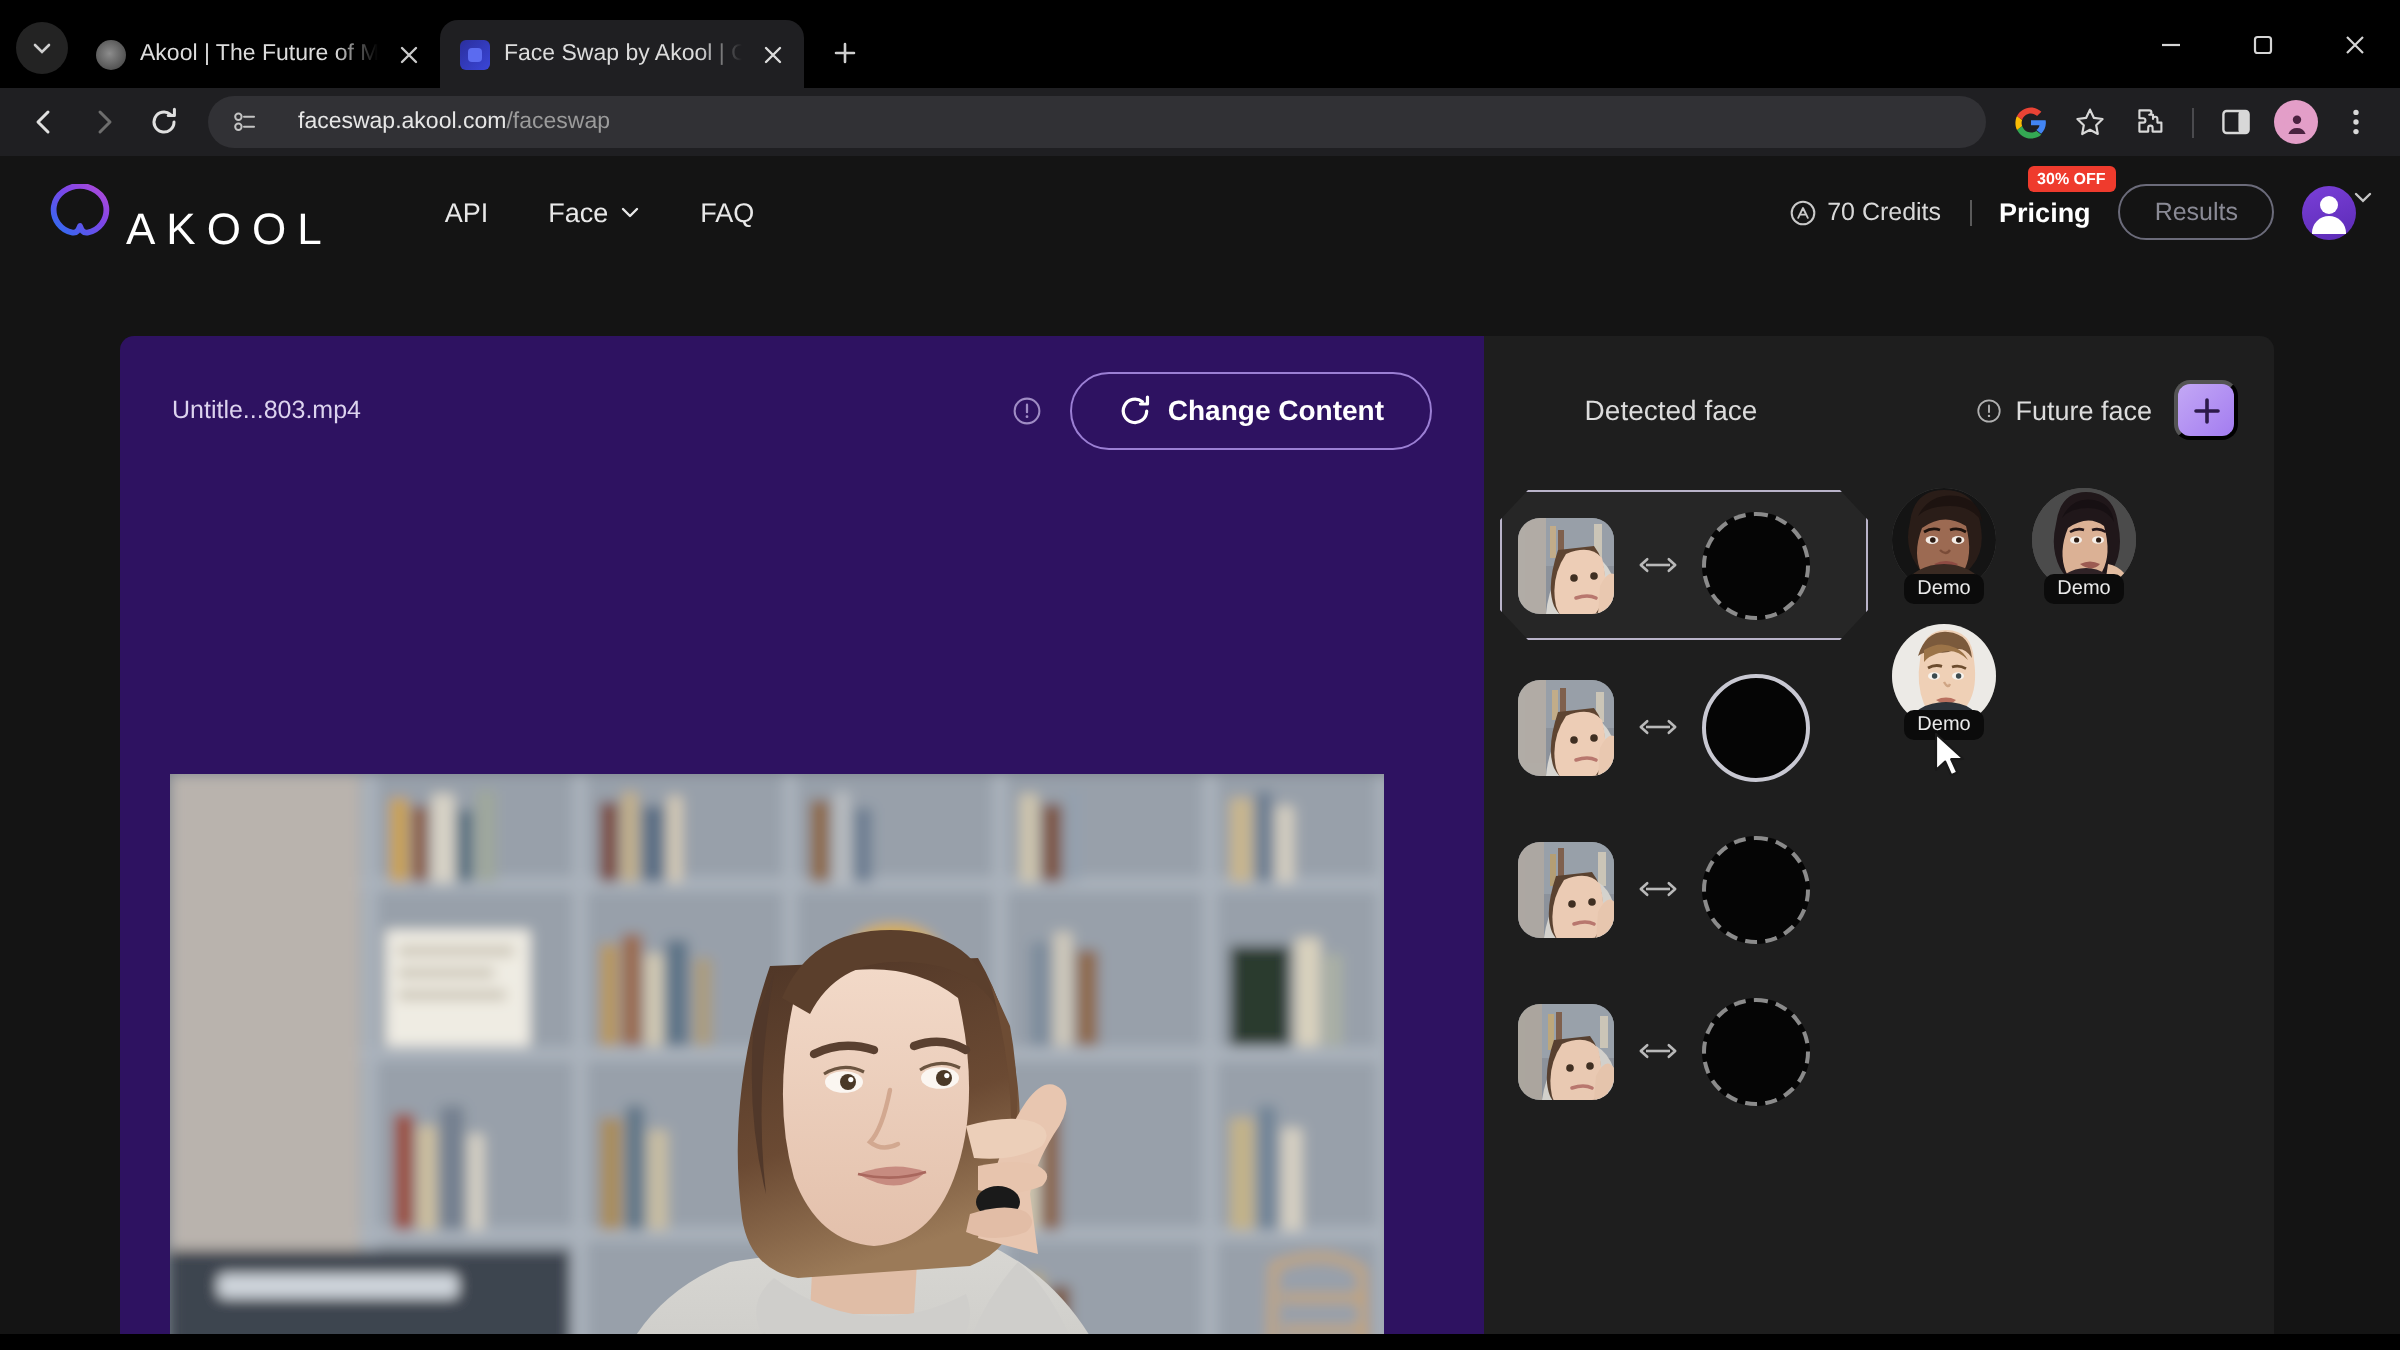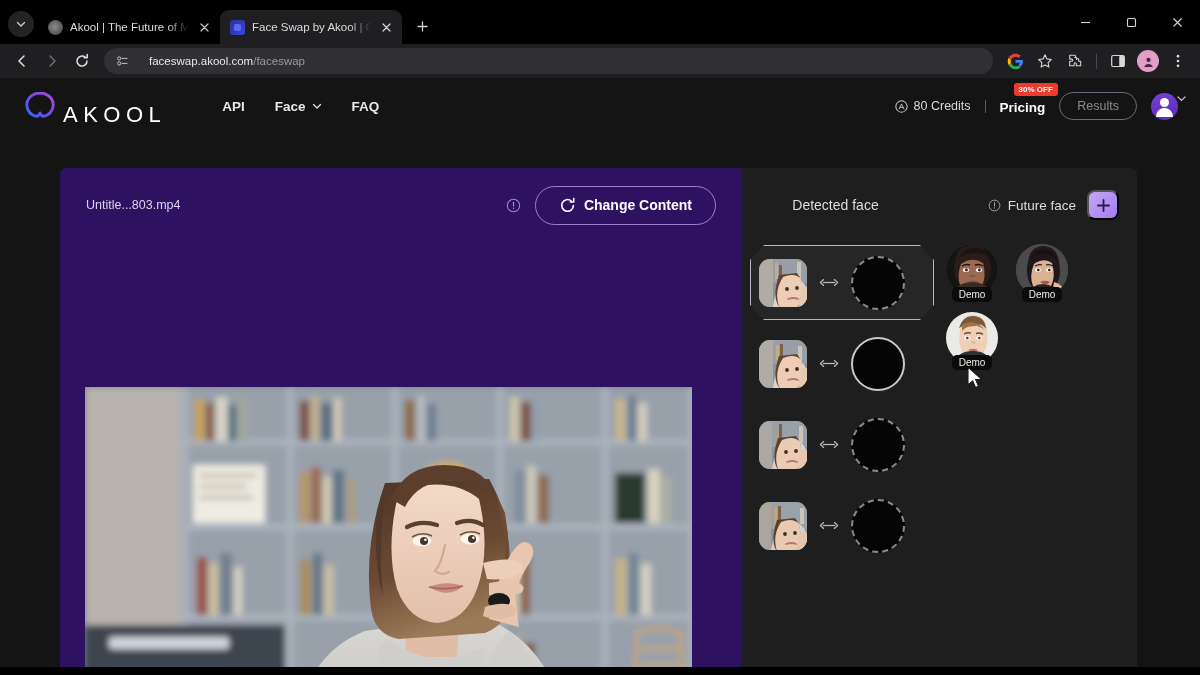--- a/index.html
+++ b/index.html
@@ -80,21 +80,21 @@
 
   
   .site-header { height: 56px; display: flex; align-items: center; padding: 0 22px 0 24px; }
   .logo-wrap { display: flex; align-items: center; gap: 7px; flex: 0 0 auto; }
   .logo-mark { width: 32px; height: 28px; flex: 0 0 auto; }
   .logo-text {
     font-size: 22px; letter-spacing: 5.5px; color: #fff; font-weight: 400;
     font-family: "Liberation Sans", sans-serif;
     margin-top: 18px;
   }
-  .nav { display: flex; align-items: flex-start; gap: 30px; margin-left: 56px; font-weight: bold; }
+  .nav { display: flex; align-items: flex-start; gap: 30px; margin-left: 56px; }
   .nav-item { font-size: 13.5px; color: #e8e8e8; display: flex; align-items: center; gap: 6px; }
   .header-right { margin-left: auto; display: flex; align-items: center; gap: 14px; }
   .credits { display: flex; align-items: center; gap: 6px; font-size: 12.5px; color: #d8d8d8; }
   .hdr-sep { width: 1px; height: 13px; background: #5a5a5a; }
   .pricing-wrap { position: relative; padding-top: 2px; }
   .pricing { font-size: 13.5px; color: #fff; font-weight: bold; }
   .off-badge {
     position: absolute; top: -13px; left: 14px; background: #ef3b2d; color: #fff;
     font-size: 8px; font-weight: bold; padding: 2px 5px; border-radius: 3px; white-space: nowrap;
   }
@@ -345,21 +345,21 @@
           <span>FAQ</span>
         </div>
       </div>
 
       <div class="header-right">
         <div class="credits">
           <svg width="13" height="13" viewBox="0 0 14 14">
             <circle cx="7" cy="7" r="6.1" stroke="#c9c9c9" stroke-width="1.1" fill="none"></circle>
             <path d="M4.4 9.6 L7 4.3 L9.6 9.6 M5.5 7.9 H8.5" stroke="#c9c9c9" stroke-width="1" fill="none" stroke-linecap="round" stroke-linejoin="round"></path>
           </svg>
-          <span>80 Credits</span>
+          <span>70 Credits</span>
         </div>
         <div class="hdr-sep"></div>
         <div class="pricing-wrap">
           <span class="off-badge">30% OFF</span>
           <span class="pricing">Pricing</span>
         </div>
         <button class="results-btn">Results</button>
         <div class="avatar-wrap">
           <div class="avatar"></div>
           <svg class="avatar-caret" width="9" height="9" viewBox="0 0 9 9">

